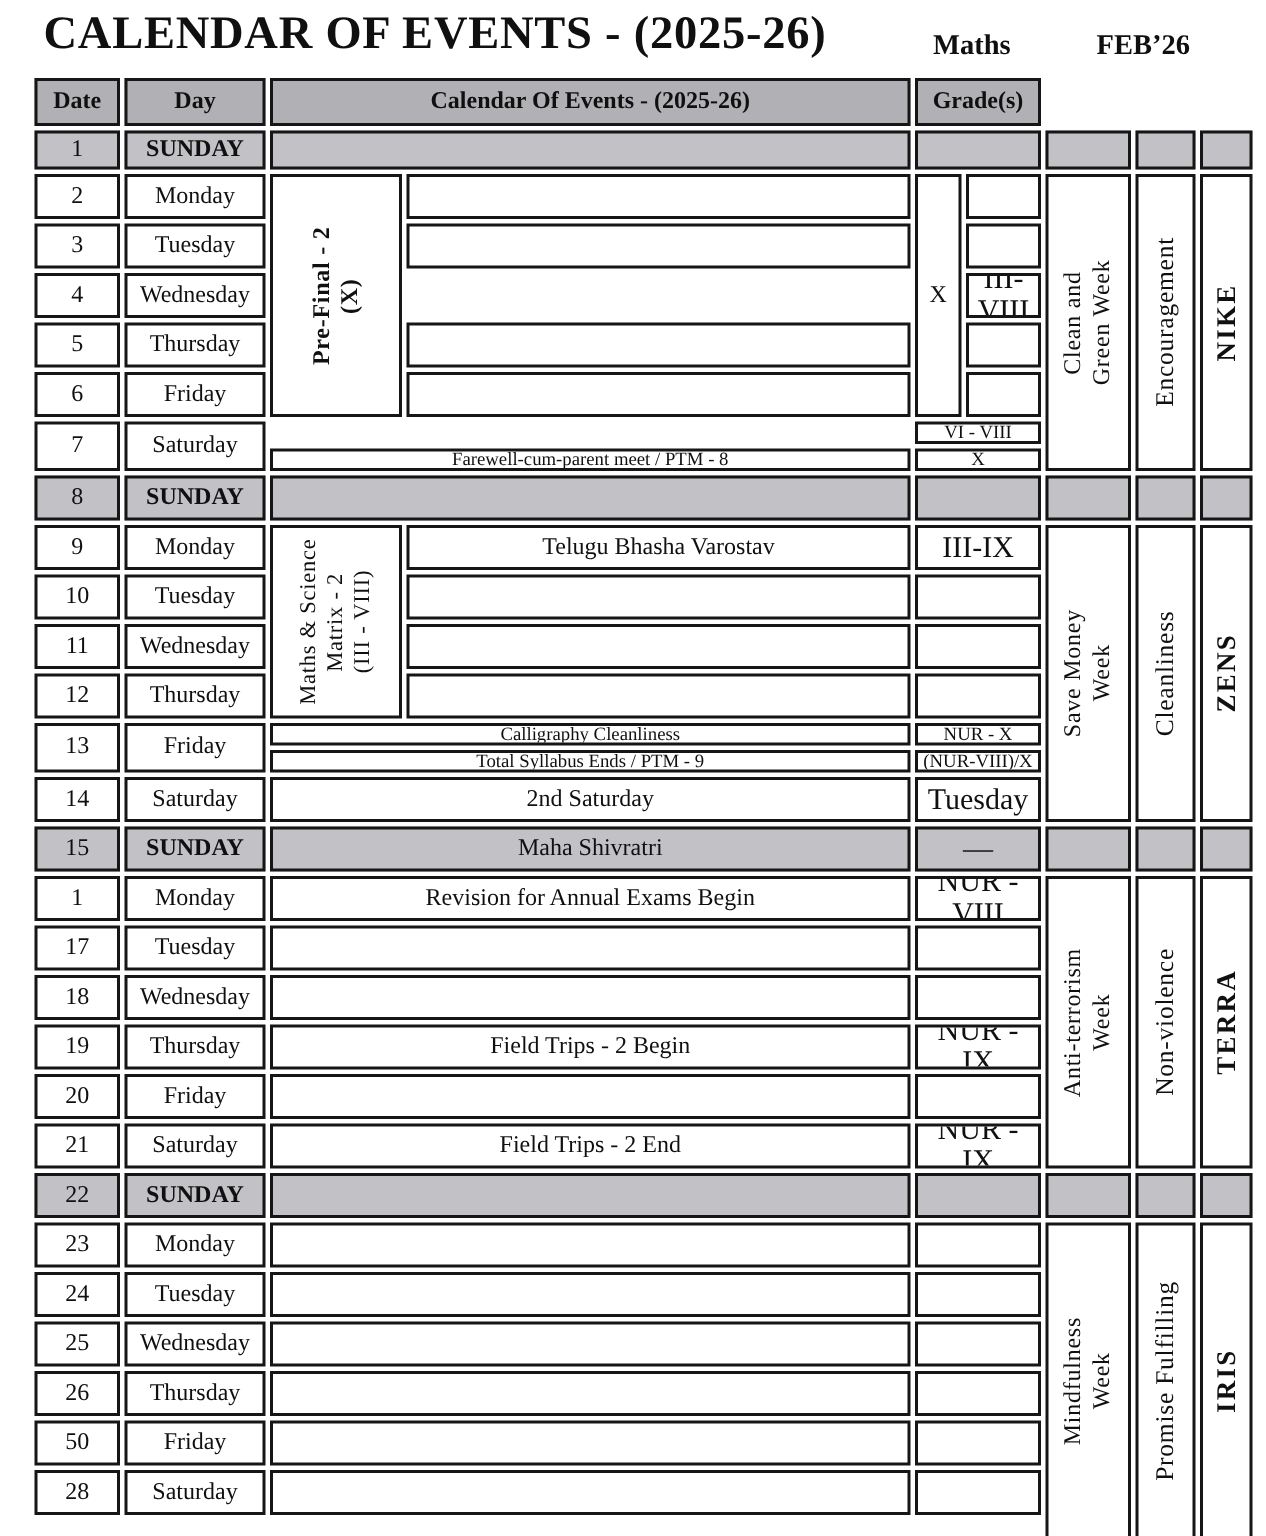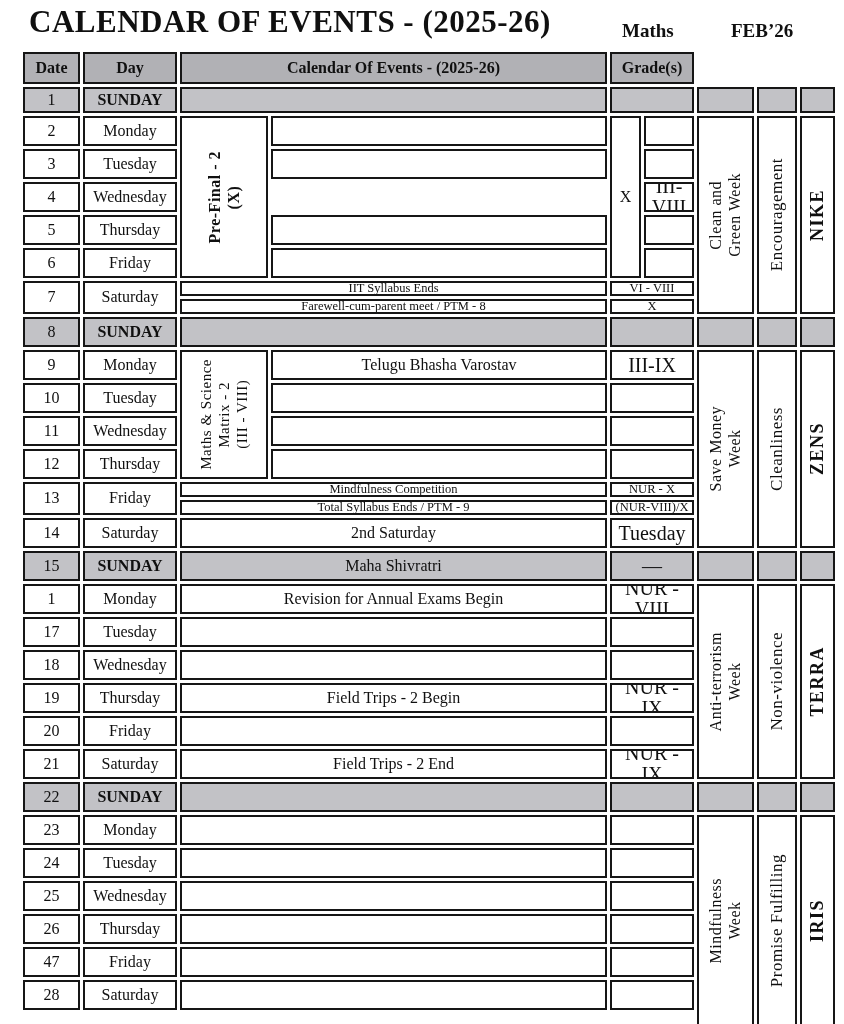--- a/index.html
+++ b/index.html
@@ -86,21 +86,20 @@
 
     <div class="c" style="grid-area:3/5/8/6">X</div>
     <div class="c g" style="grid-area:3/6/4/7"></div>
     <div class="c g" style="grid-area:4/6/5/7"></div>
     <div class="c g" style="grid-area:5/6/6/7">III-VIII</div>
     <div class="c g" style="grid-area:6/6/7/7"></div>
     <div class="c g" style="grid-area:7/6/8/7"></div>
 
     <div class="c" style="grid-area:8/1/10/2">7</div>
     <div class="c" style="grid-area:8/2/10/3">Saturday</div>
-    <div class="c sm" style="grid-area:8/3/9/5">IIT Syllabus Ends</div>
     <div class="c sm" style="grid-area:8/5/9/7">VI - VIII</div>
     <div class="c sm" style="grid-area:9/3/10/5">Farewell-cum-parent meet / PTM - 8</div>
     <div class="c sm" style="grid-area:9/5/10/7">X</div>
 
     <div class="c" style="grid-area:3/7/10/8">
       <div class="vt wk">Clean and
 Green Week</div>
     </div>
     <div class="c" style="grid-area:3/8/10/9">
       <div class="vt val">Encouragement</div>
@@ -135,21 +134,21 @@
     <div class="c" style="grid-area:12/4/13/5"></div>
     <div class="c" style="grid-area:13/4/14/5"></div>
     <div class="c" style="grid-area:14/4/15/5"></div>
     <div class="c g" style="grid-area:11/5/12/7">III-IX</div>
     <div class="c g" style="grid-area:12/5/13/7"></div>
     <div class="c g" style="grid-area:13/5/14/7"></div>
     <div class="c g" style="grid-area:14/5/15/7"></div>
 
     <div class="c" style="grid-area:15/1/17/2">13</div>
     <div class="c" style="grid-area:15/2/17/3">Friday</div>
-    <div class="c sm" style="grid-area:15/3/16/5">Mindfulness Competition</div>
+    <div class="c sm" style="grid-area:15/3/16/5">Calligraphy Cleanliness</div>
     <div class="c sm" style="grid-area:15/5/16/7">NUR - X</div>
     <div class="c sm" style="grid-area:16/3/17/5">Total Syllabus Ends / PTM - 9</div>
     <div class="c sm" style="grid-area:16/5/17/7">(NUR-VIII)/X</div>
 
     <div class="c" style="grid-area:17/1/18/2">14</div>
     <div class="c" style="grid-area:17/2/18/3">Saturday</div>
     <div class="c" style="grid-area:17/3/18/5">2nd Saturday</div>
     <div class="c g" style="grid-area:17/5/18/7">Tuesday</div>
 
     <div class="c" style="grid-area:11/7/18/8">
@@ -224,21 +223,21 @@
     <div class="c" style="grid-area:27/3/28/5"></div>
     <div class="c g" style="grid-area:27/5/28/7"></div>
     <div class="c" style="grid-area:28/1/29/2">25</div>
     <div class="c" style="grid-area:28/2/29/3">Wednesday</div>
     <div class="c" style="grid-area:28/3/29/5"></div>
     <div class="c g" style="grid-area:28/5/29/7"></div>
     <div class="c" style="grid-area:29/1/30/2">26</div>
     <div class="c" style="grid-area:29/2/30/3">Thursday</div>
     <div class="c" style="grid-area:29/3/30/5"></div>
     <div class="c g" style="grid-area:29/5/30/7"></div>
-    <div class="c" style="grid-area:30/1/31/2">47</div>
+    <div class="c" style="grid-area:30/1/31/2">50</div>
     <div class="c" style="grid-area:30/2/31/3">Friday</div>
     <div class="c" style="grid-area:30/3/31/5"></div>
     <div class="c g" style="grid-area:30/5/31/7"></div>
     <div class="c" style="grid-area:31/1/32/2">28</div>
     <div class="c" style="grid-area:31/2/32/3">Saturday</div>
     <div class="c" style="grid-area:31/3/32/5"></div>
     <div class="c g" style="grid-area:31/5/32/7"></div>
 
     <div class="c" style="grid-area:26/7/33/8">
       <div class="vt wk">Mindfulness

